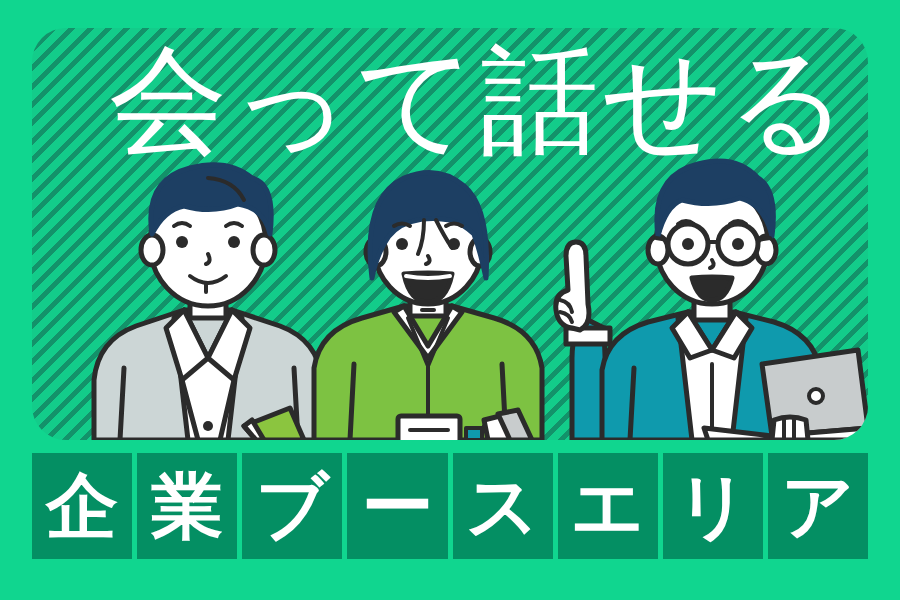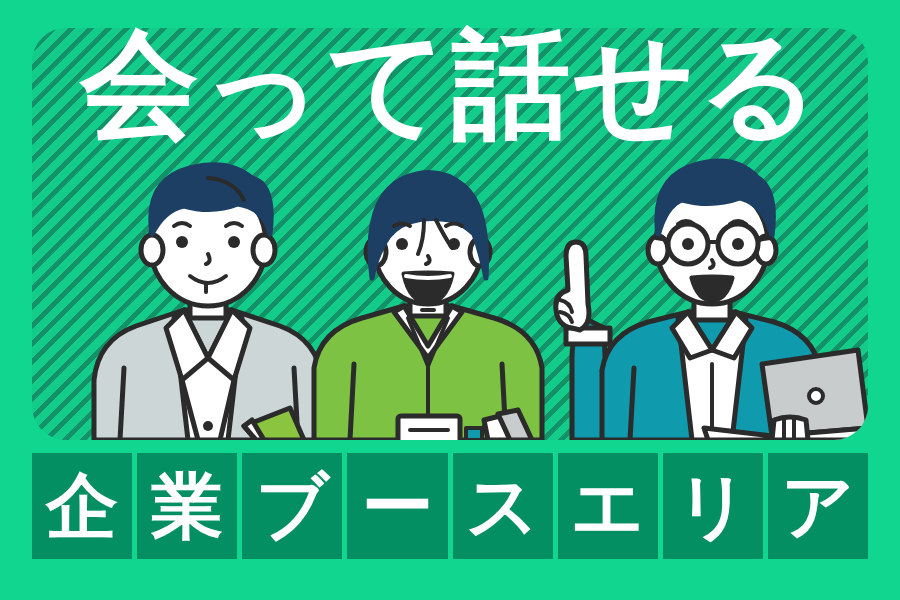--- a/index.html
+++ b/index.html
@@ -32,30 +32,30 @@
       #13926a 5px,
       #13cc8a 5px,
       #13cc8a 13px
     );
   }
 
   
   .headline {
     position: absolute;
     left: 52px;
-    top: 18px;
+    top: 34px;
     width: 800px;
     color: #ffffff;
     font-size: 118px;
     line-height: 1.12;
-    font-weight: 700;
+    font-weight: 400;
     letter-spacing: 4px;
     white-space: nowrap;
     z-index: 4;
-    text-align: center;
+    text-align: right;
     font-family: "DejaVu Sans", "Liberation Sans", sans-serif;
   }
 
   
   .people-layer {
     position: absolute;
     left: 32px;
     top: 28px;
     width: 836px;
     height: 412px;

